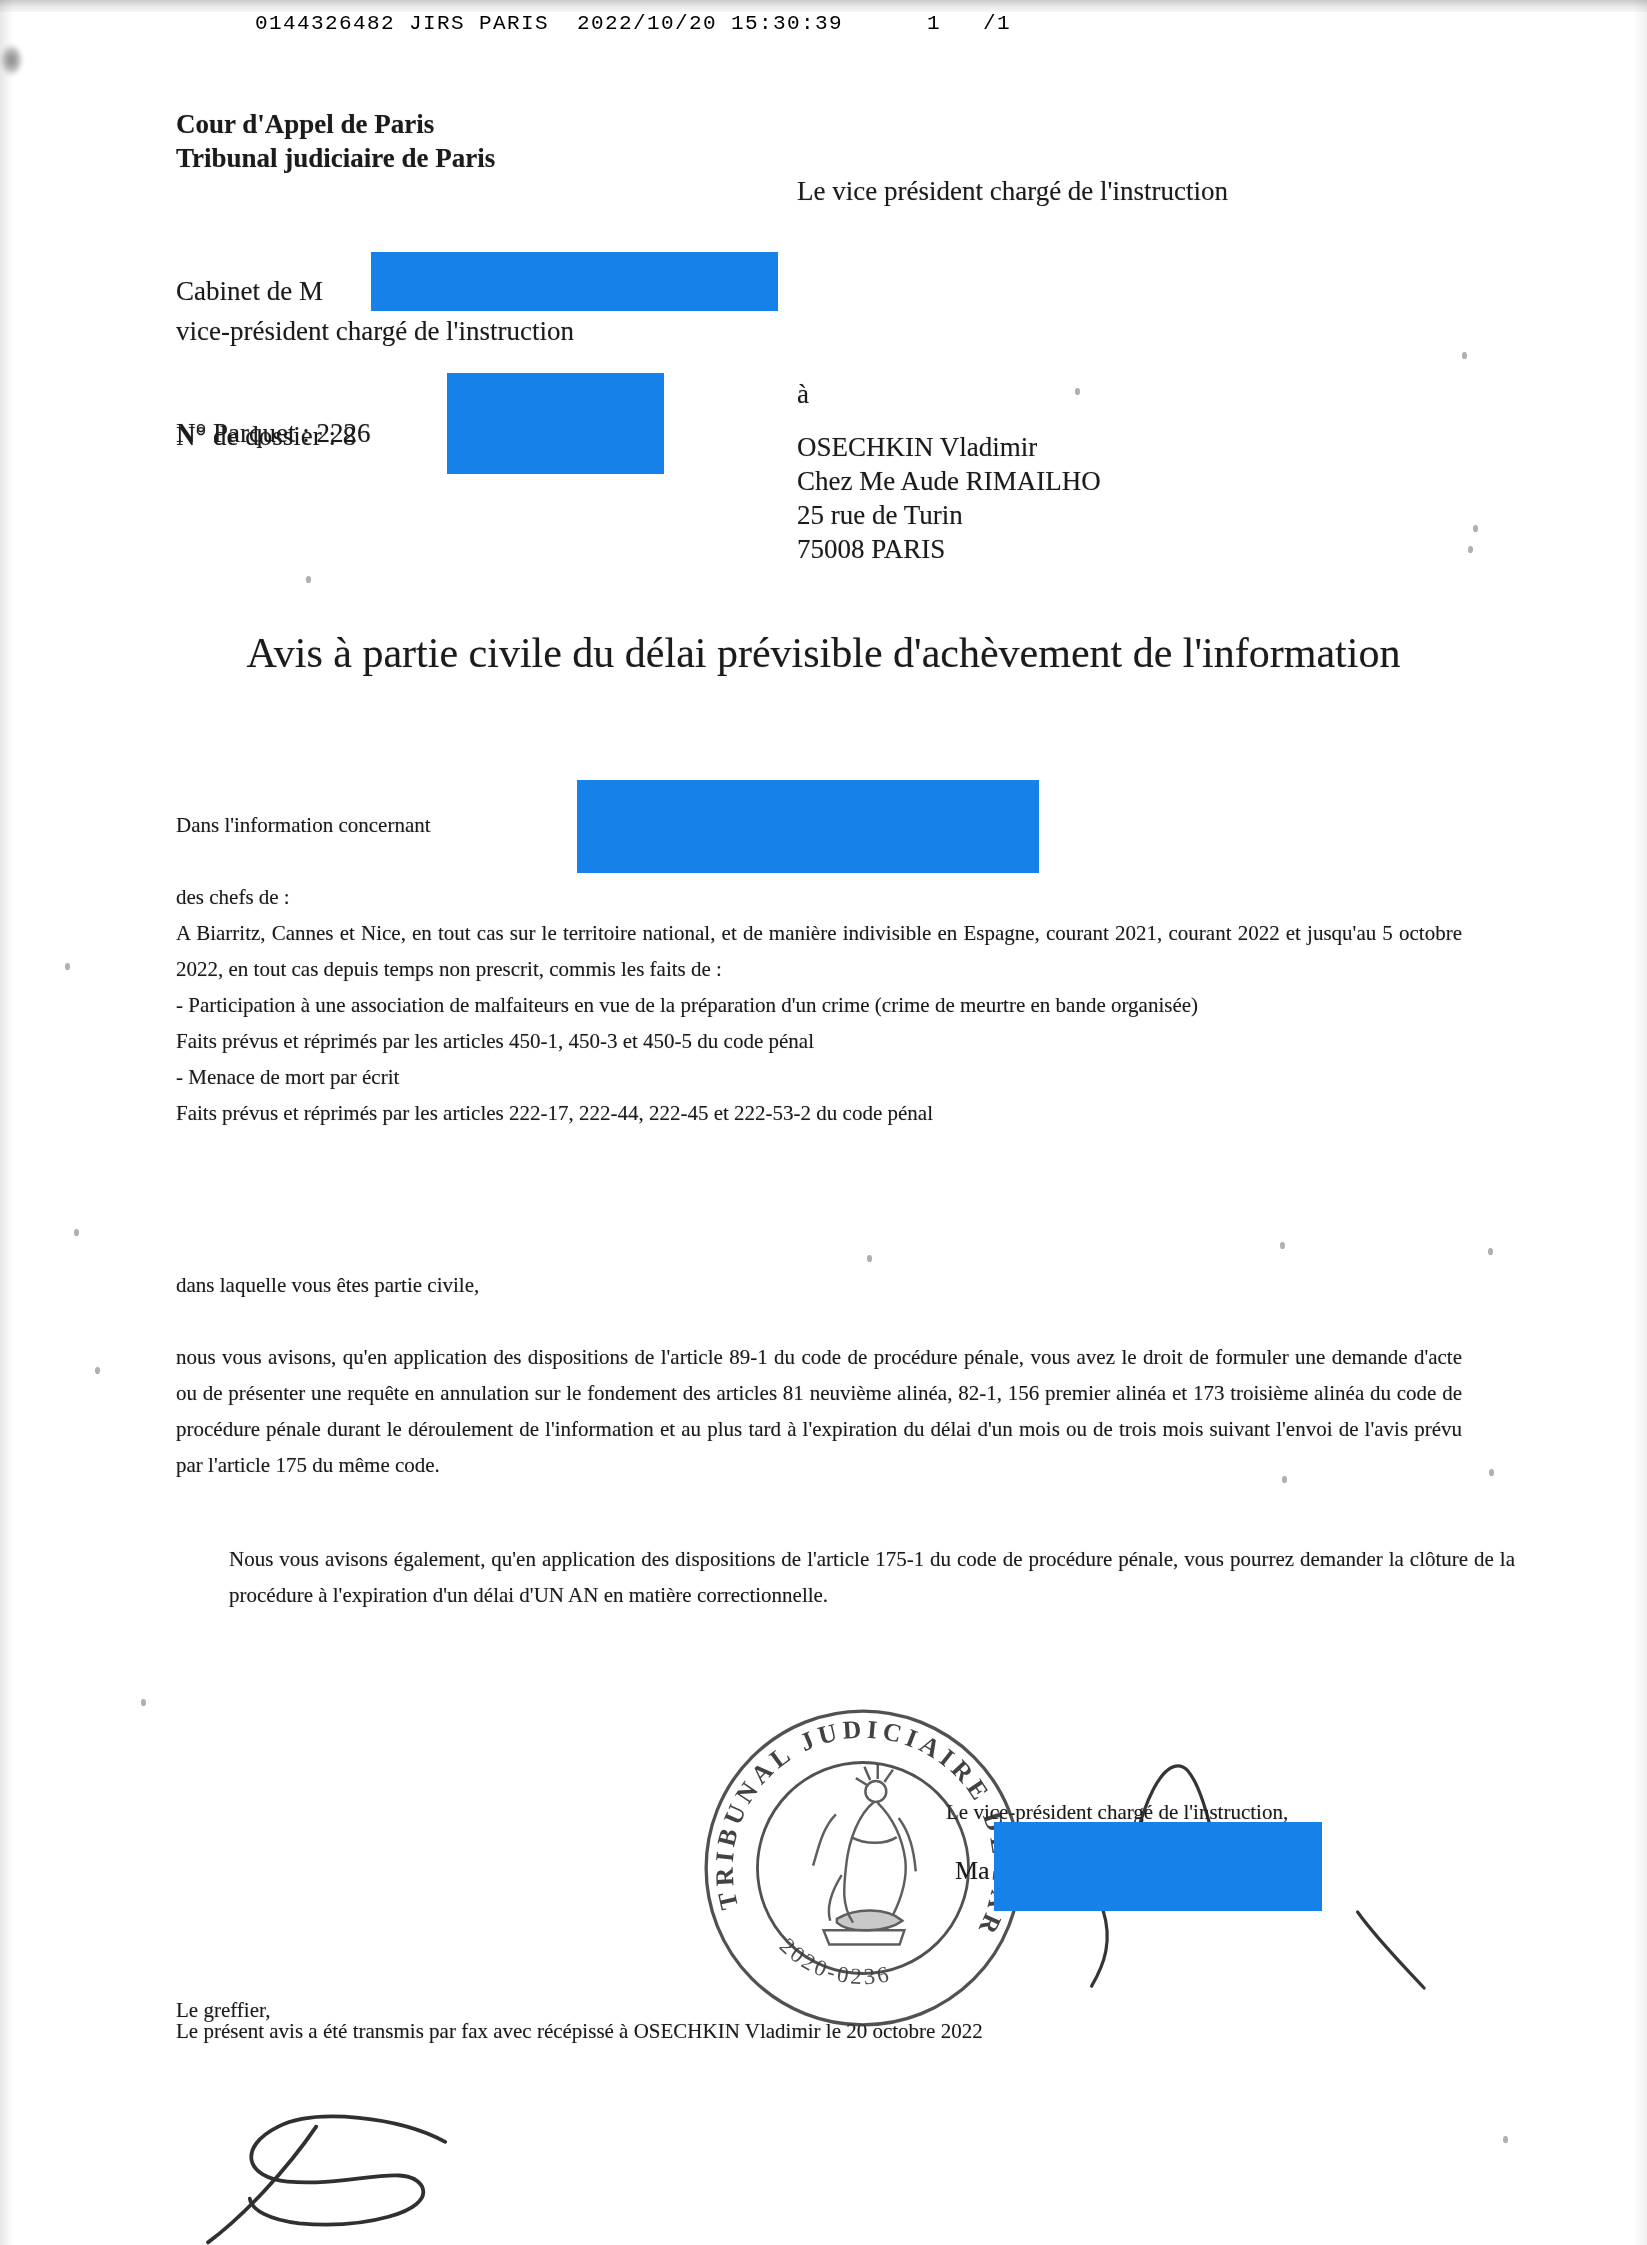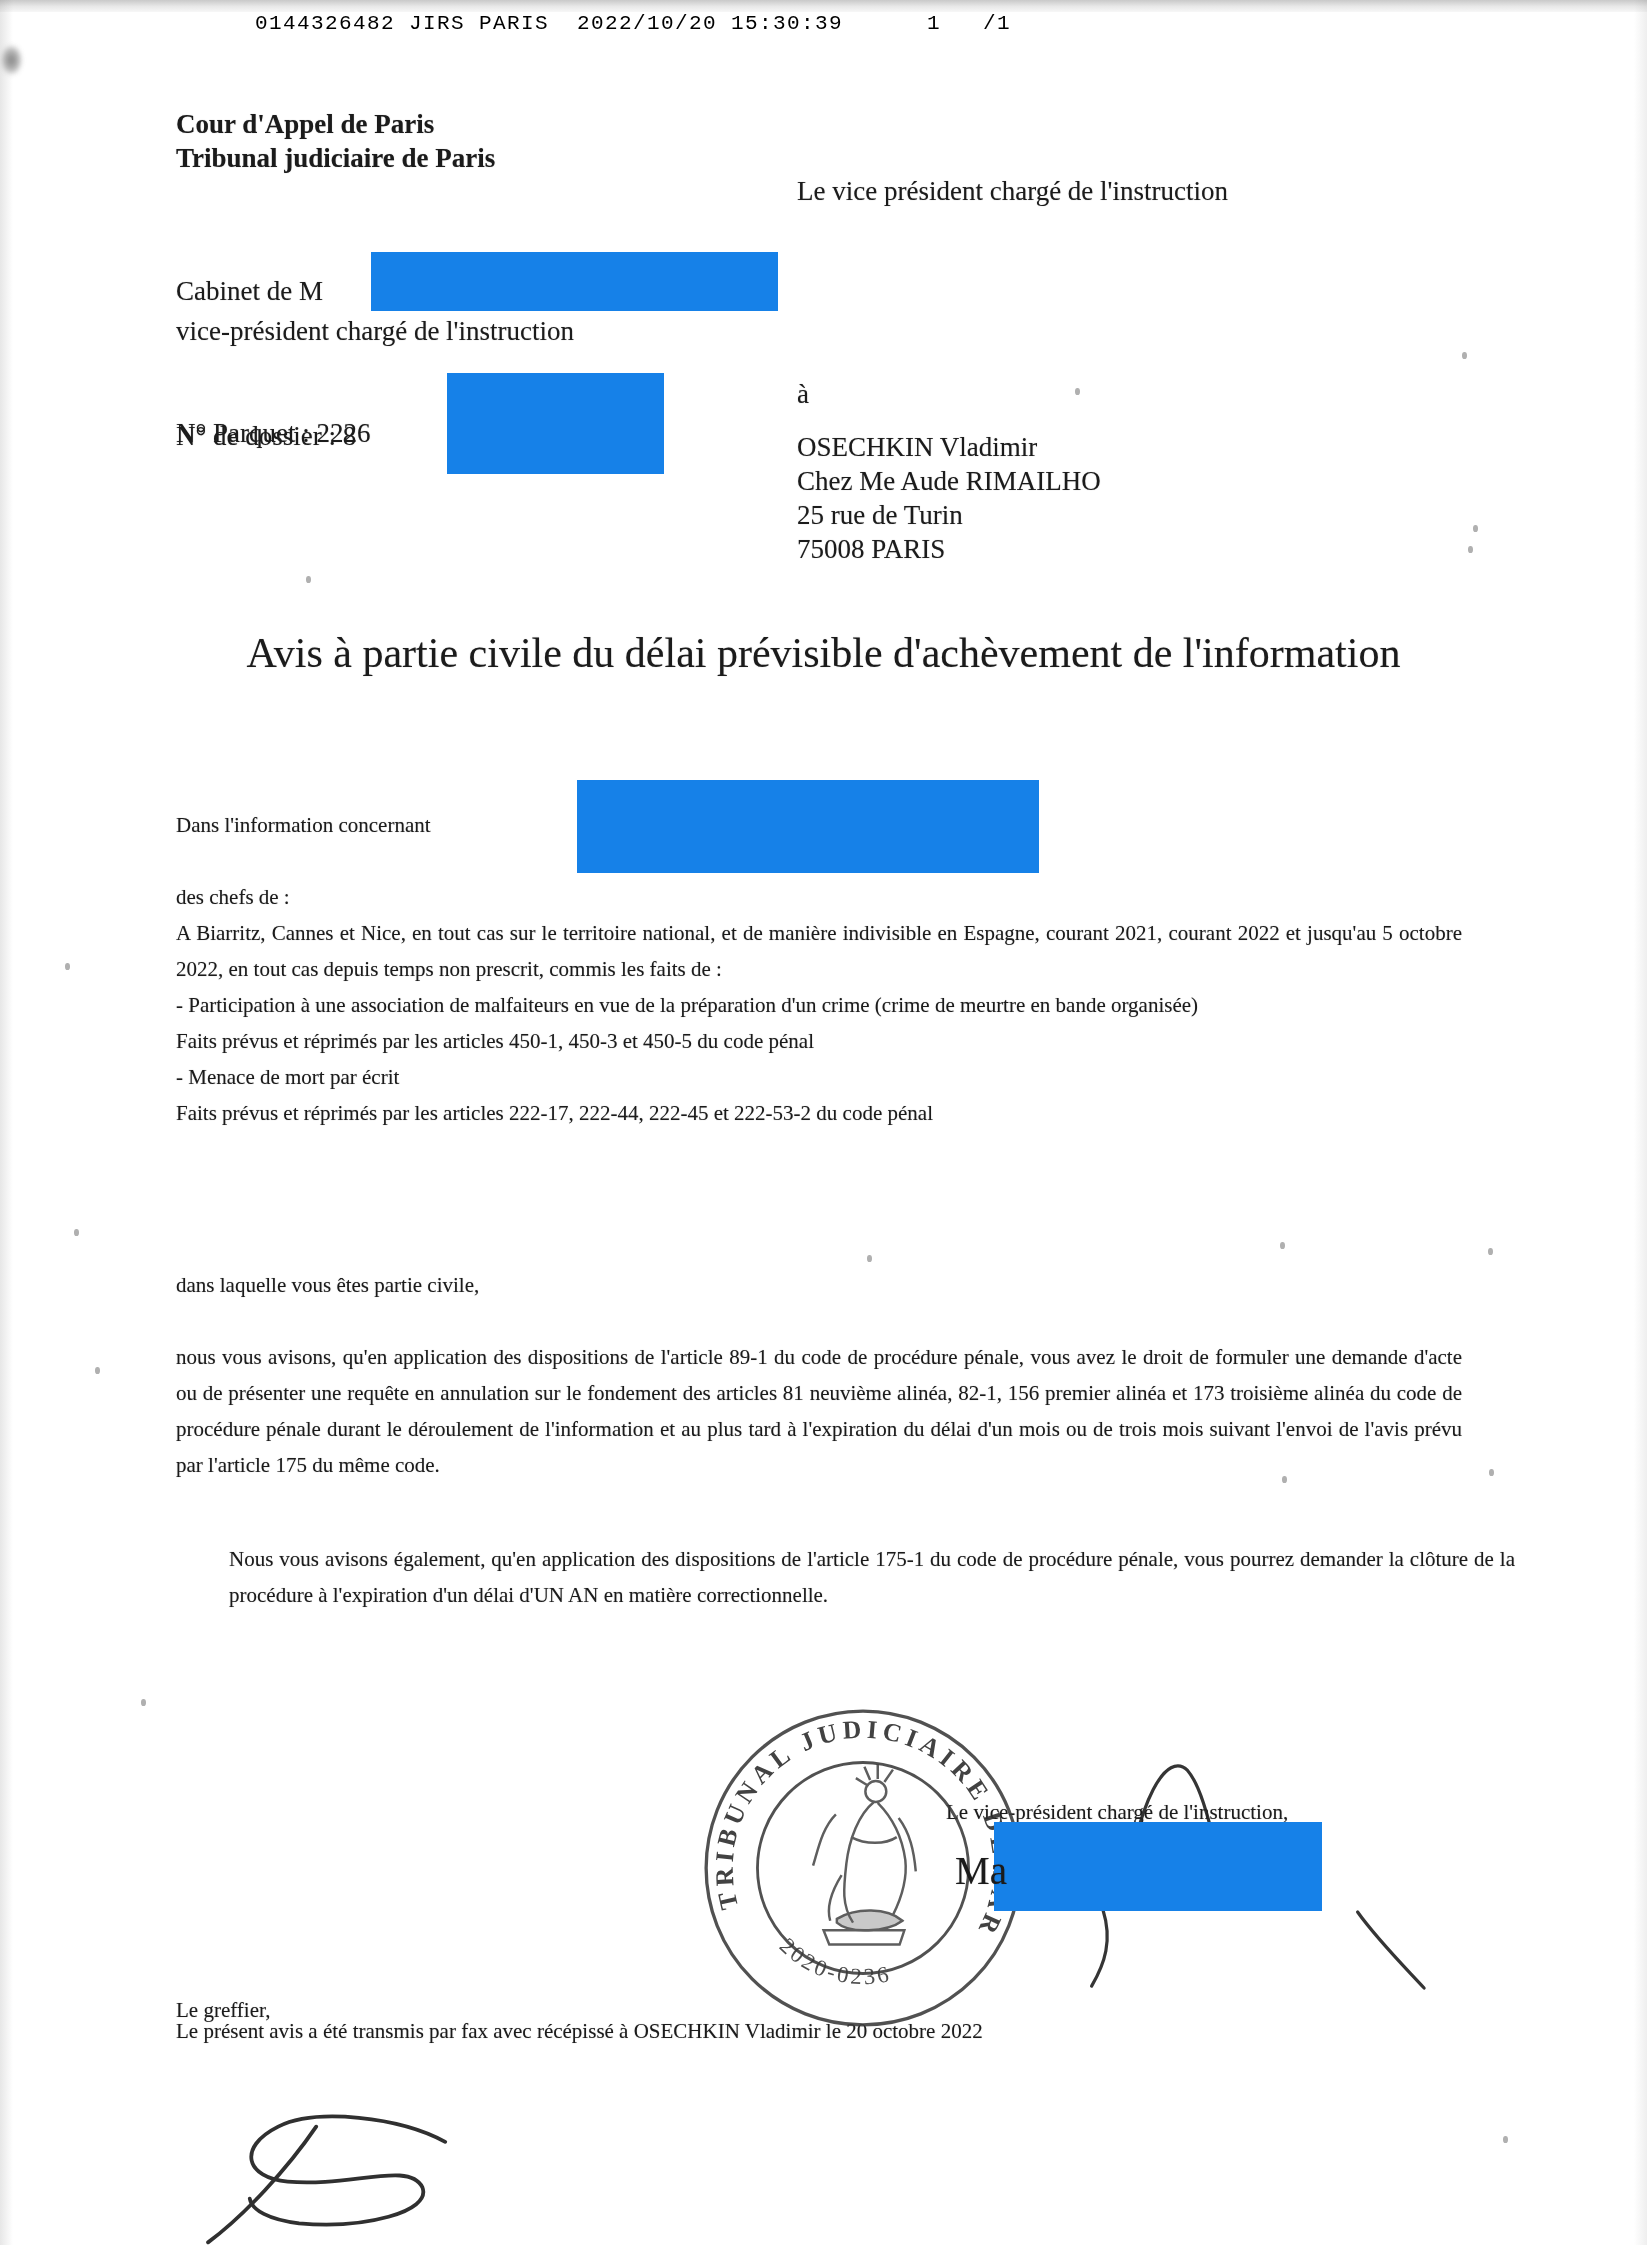--- a/index.html
+++ b/index.html
@@ -84,21 +84,21 @@
     <div>Faits prévus et réprimés par les articles 222-17, 222-44, 222-45 et 222-53-2 du code pénal</div>
   </div>
 
   <div class="abs body-txt ink" style="left:176px;top:1267px;">dans laquelle vous êtes partie civile,</div>
 
   <div class="abs body-txt ink j" style="left:176px;top:1339px;width:1286px;">nous vous avisons, qu'en application des dispositions de l'article 89-1 du code de procédure pénale, vous avez le droit de formuler une demande d'acte ou de présenter une requête en annulation sur le fondement des articles 81 neuvième alinéa, 82-1, 156 premier alinéa et 173 troisième alinéa du code de procédure pénale durant le déroulement de l'information et au plus tard à l'expiration du délai d'un mois ou de trois mois  suivant l'envoi de l'avis prévu par l'article 175 du même code.</div>
 
   <div class="abs body-txt ink j" style="left:192px;top:1541px;width:1286px;margin-left:37px;">Nous vous avisons également, qu'en application des dispositions de l'article 175-1 du code de procédure pénale, vous pourrez demander la clôture de la procédure à l'expiration d'un délai d'UN AN en matière correctionnelle.</div>
 
   <div class="abs body-txt ink" style="left:946px;top:1794px;">Le vice-président chargé de l'instruction,</div>
-  <div class="abs body-txt ink over" style="left:955px;top:1853px;font-size:39px;">Ma</div>
+  <div class="abs body-txt ink over" style="left:955px;top:1853px;font-size:26px;">Ma</div>
   <div class="abs redaction" style="left:994px;top:1822px;width:328px;height:89px;background:#1681e8;"></div>
 
   <svg class="stamp" style="left:699px;top:1704px;width:328px;height:328px;" viewBox="0 0 345 345">
     <g stroke="#3a3a3a" fill="none" opacity="0.88">
       <circle cx="172.5" cy="172.5" r="165" stroke-width="3.5"></circle>
       <circle cx="172.5" cy="172.5" r="111" stroke-width="3"></circle>
     </g>
     <defs>
       <path id="sealTopArc" d="M 48.3 230.4 A 137 137 0 1 1 296.7 230.4"></path>
       <path id="sealBottomArc" d="M 66.8 233.5 A 122 122 0 0 0 278.2 233.5"></path>

